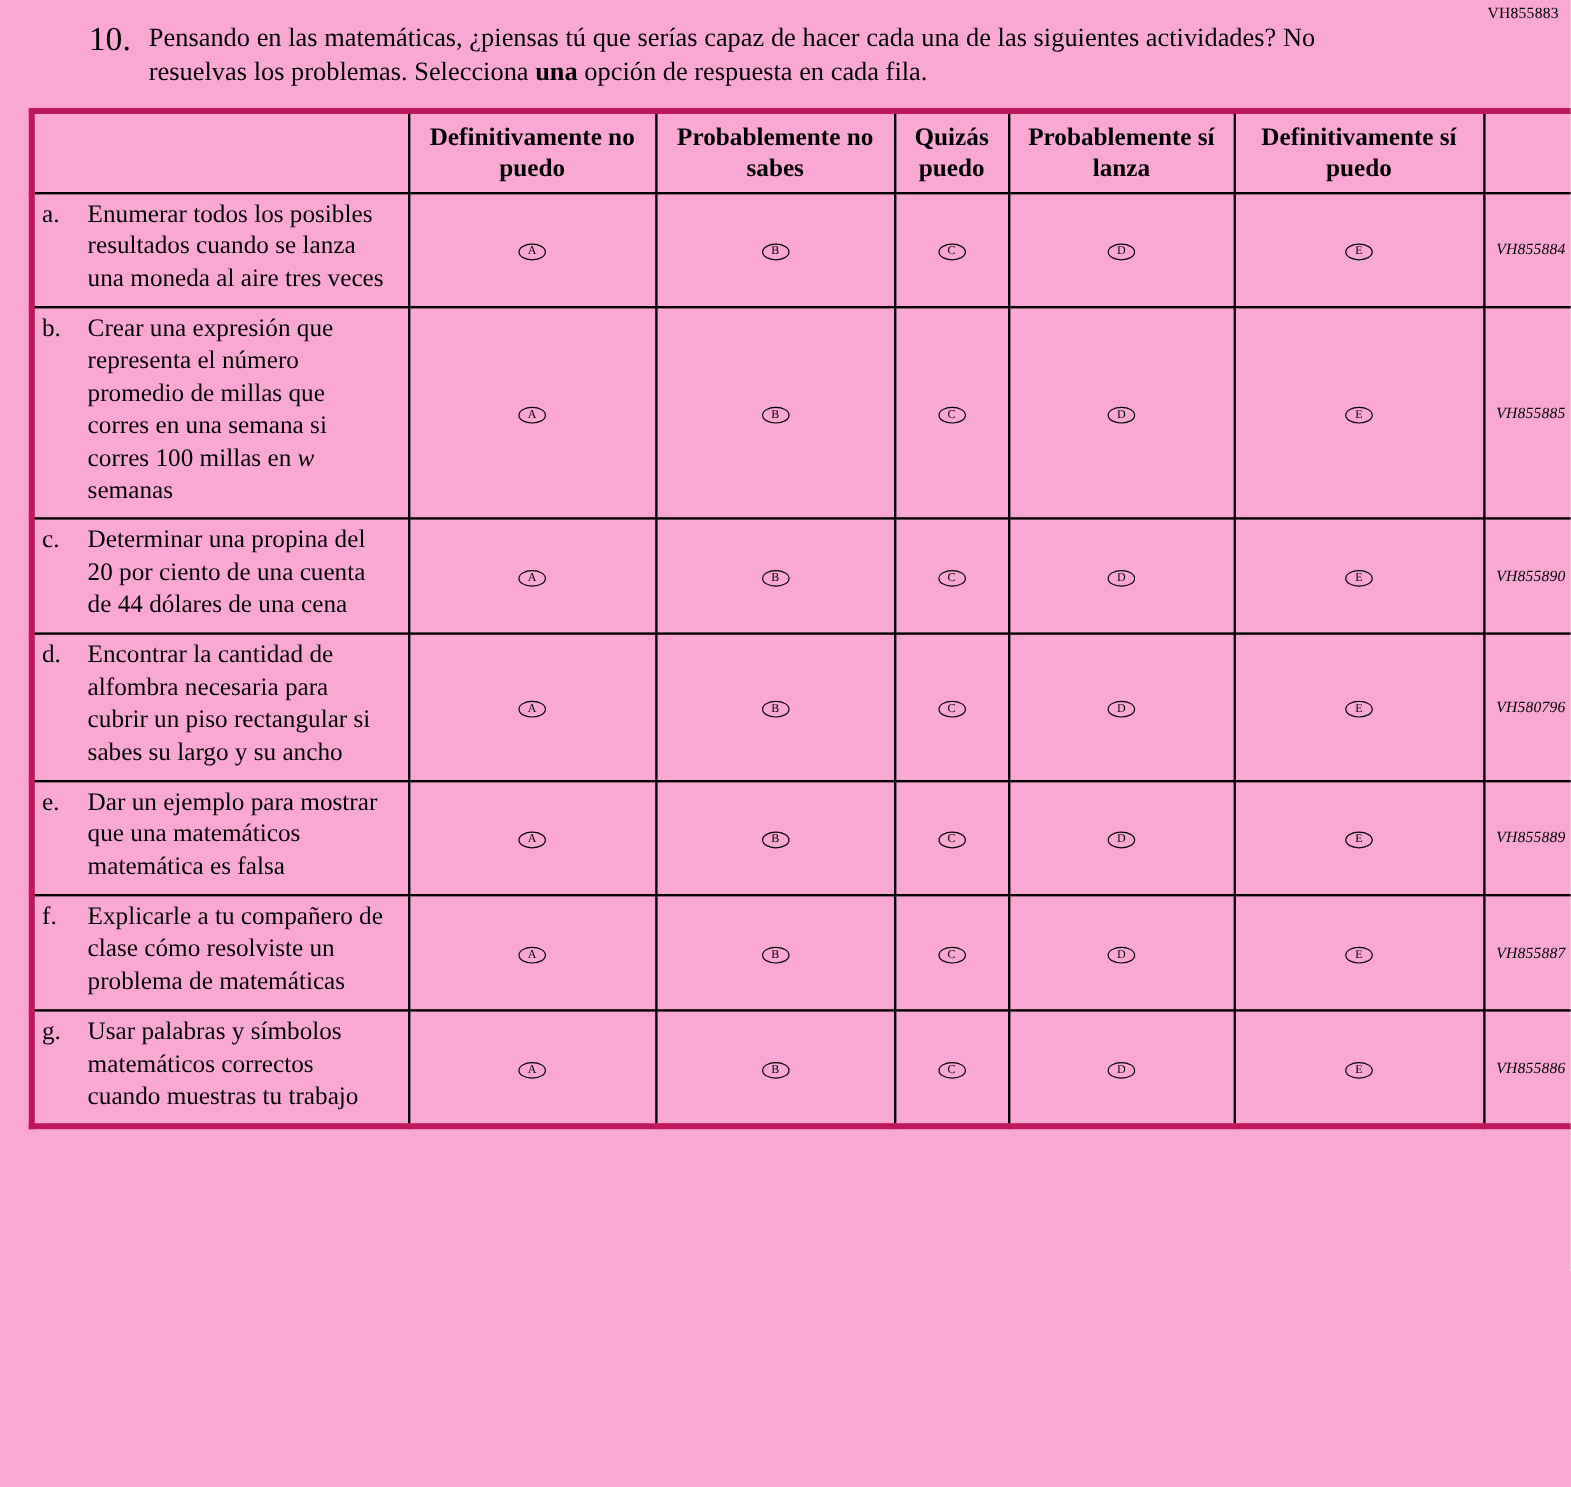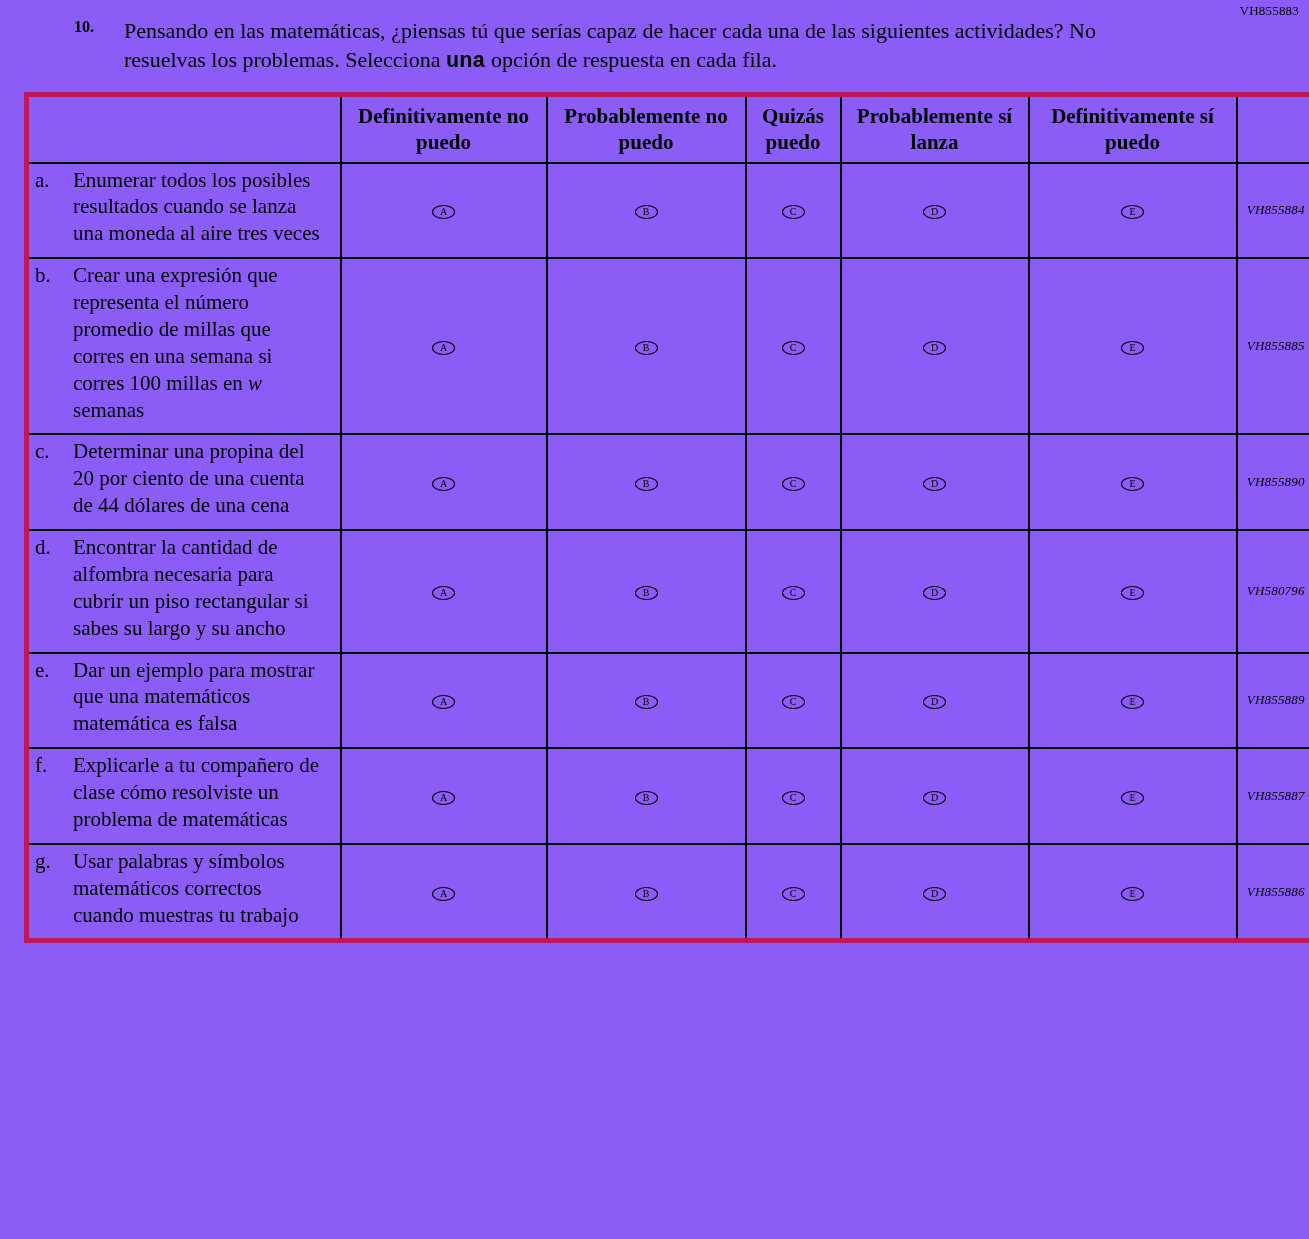--- a/index.html
+++ b/index.html
@@ -6,48 +6,48 @@
     margin: 0;
     padding: 0;
     background: #ffffff;
     color: #000000;
     font-family: "Liberation Serif", serif;
   }
   .page {
     position: relative;
     width: 1309px;
     height: 1239px;
-    background: #8b5cf6;
+    background: #f9a8d4;
     overflow: hidden;
   }
   .page-code {
     position: absolute;
     top: 3px;
     right: 10px;
     font-size: 13px;
     letter-spacing: 0.2px;
   }
   .question {
     display: flex;
     padding: 16px 0 0 74px;
   }
   .q-number {
-    font-weight: bold;
-    font-size: 16px;
+    font-weight: normal;
+    font-size: 28px;
     width: 50px;
     flex: 0 0 50px;
     line-height: 1.32;
   }
   .q-text {
     font-size: 22px;
     line-height: 1.32;
     width: 972px;
     text-align: justify;
   }
-  .q-text b { font-weight: bold; font-family: Liberation Mono, monospace; }
+  .q-text b { font-weight: bold; }
 
   table.grid {
     border-collapse: collapse;
     table-layout: fixed;
     width: 1290px;
     margin: 16px 0 0 24px;
     border: 5px solid #be185d;
   }
   table.grid th, table.grid td {
     border: 2px solid #000;
@@ -122,21 +122,21 @@
       <col style="width:199px">
       <col style="width:95px">
       <col style="width:188px">
       <col style="width:208px">
       <col style="width:80px">
     </colgroup>
     <thead>
       <tr>
         <th class="col-head"></th>
         <th class="col-head">Definitivamente no puedo</th>
-        <th class="col-head">Probablemente no puedo</th>
+        <th class="col-head">Probablemente no sabes</th>
         <th class="col-head">Quizás puedo</th>
         <th class="col-head">Probablemente sí lanza</th>
         <th class="col-head">Definitivamente sí puedo</th>
         <th class="col-head"></th>
       </tr>
     </thead>
     <tbody>
 
       <tr>
         <td class="item-cell">

